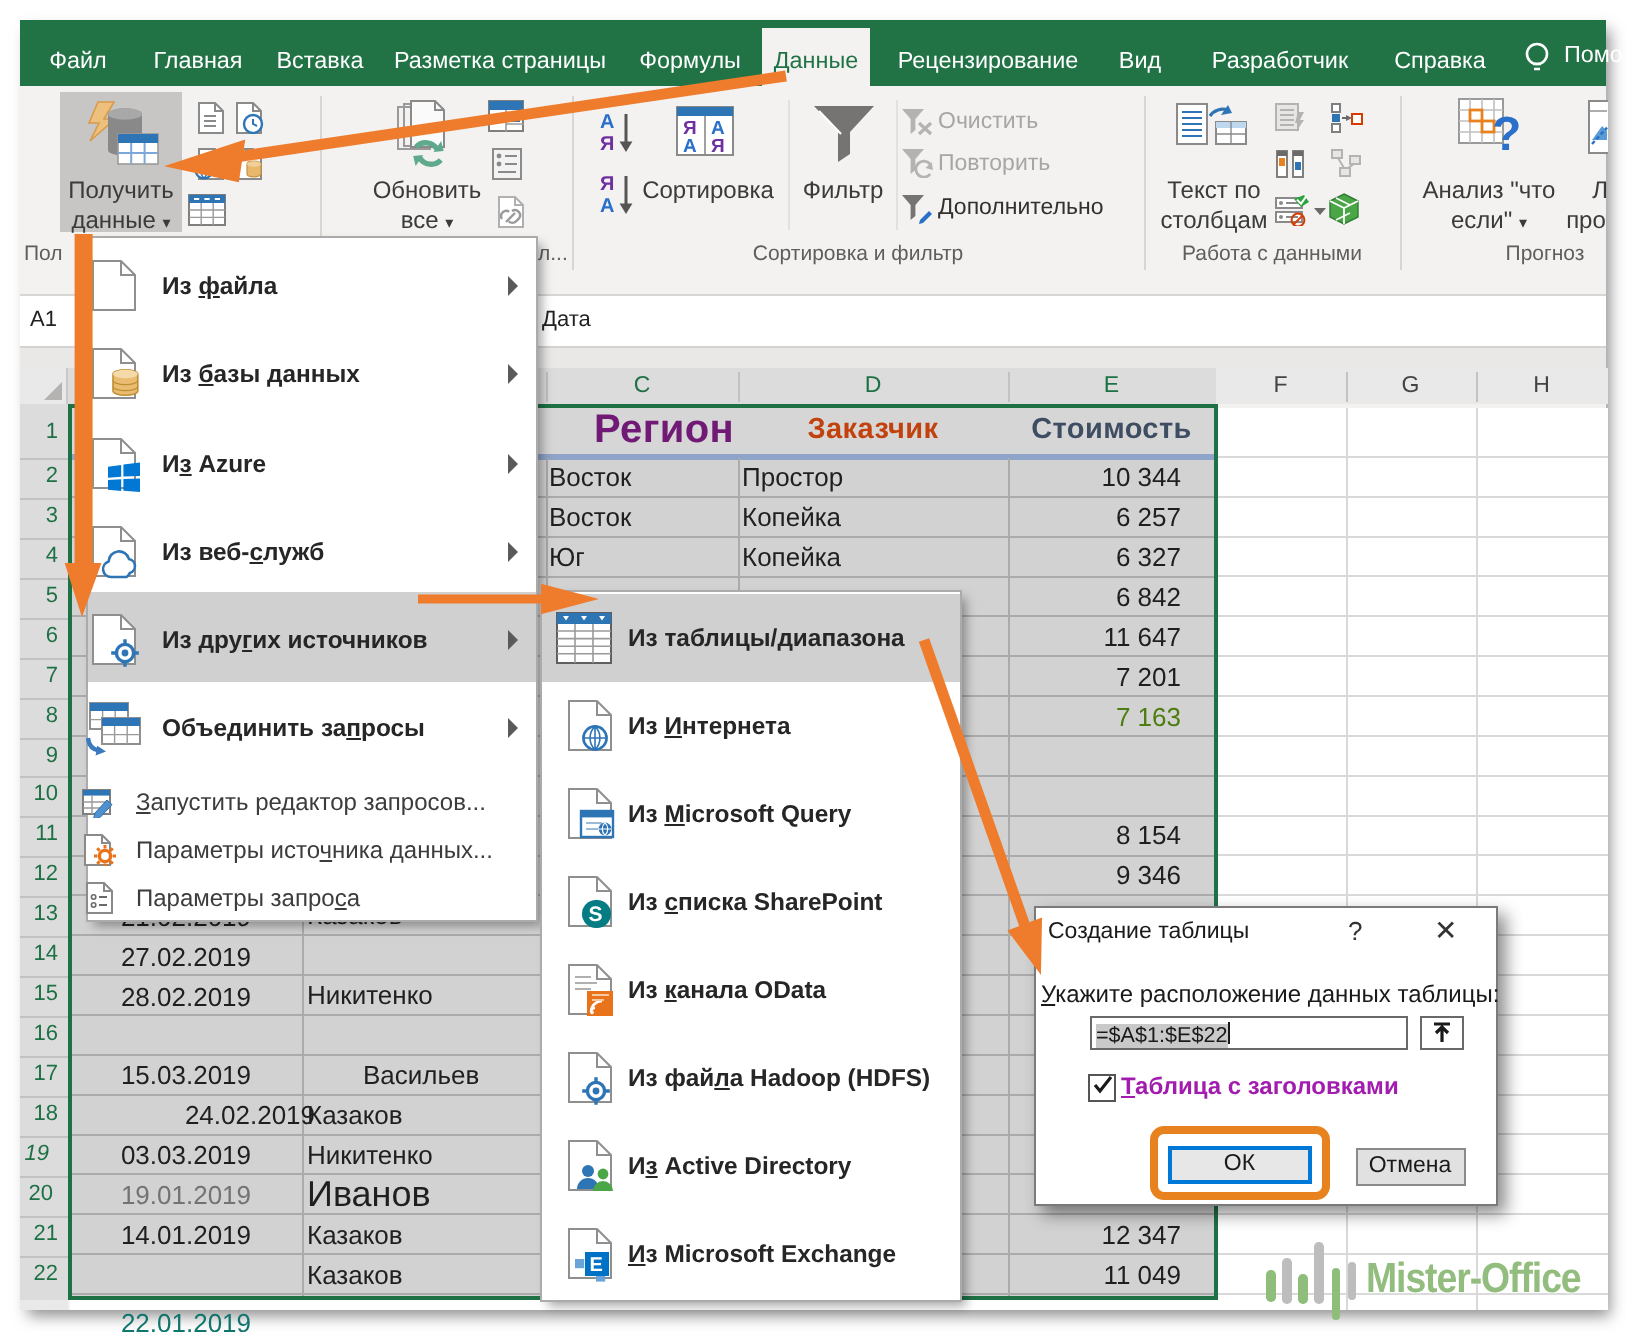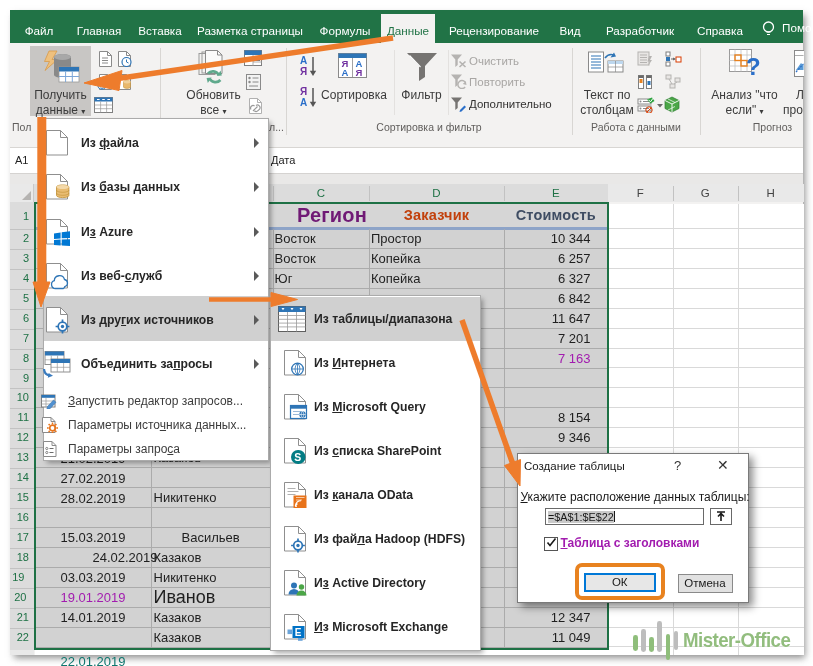--- a/index.html
+++ b/index.html
@@ -302,39 +302,39 @@
 <div class="a" style="left:10px;top:468.2px;width:23.5px;height:19.93px;font-size:11px;color:#1e7145;text-align:right;line-height:19.5px;"><span style="padding-right:4.5px;">14</span></div>
 <div class="a" style="left:10px;top:468.2px;width:23.5px;height:1px;background:#c2c2c2;"></div>
 <div class="a" style="left:10px;top:488.1px;width:23.5px;height:19.93px;font-size:11px;color:#1e7145;text-align:right;line-height:19.5px;"><span style="padding-right:4.5px;">15</span></div>
 <div class="a" style="left:10px;top:488.1px;width:23.5px;height:1px;background:#c2c2c2;"></div>
 <div class="a" style="left:10px;top:508.0px;width:23.5px;height:19.93px;font-size:11px;color:#1e7145;text-align:right;line-height:19.5px;"><span style="padding-right:4.5px;">16</span></div>
 <div class="a" style="left:10px;top:508.0px;width:23.5px;height:1px;background:#c2c2c2;"></div>
 <div class="a" style="left:10px;top:528.0px;width:23.5px;height:19.93px;font-size:11px;color:#1e7145;text-align:right;line-height:19.5px;"><span style="padding-right:4.5px;">17</span></div>
 <div class="a" style="left:10px;top:528.0px;width:23.5px;height:1px;background:#c2c2c2;"></div>
 <div class="a" style="left:10px;top:547.9px;width:23.5px;height:19.93px;font-size:11px;color:#1e7145;text-align:right;line-height:19.5px;"><span style="padding-right:4.5px;">18</span></div>
 <div class="a" style="left:10px;top:547.9px;width:23.5px;height:1px;background:#c2c2c2;"></div>
-<div class="a" style="left:10px;top:567.8px;width:23.5px;height:19.93px;font-size:11px;color:#1e7145;text-align:right;line-height:19.5px;"><span style="padding-right:9px;">19</span></div>
+<div class="a" style="left:10px;top:567.8px;width:23.5px;height:19.93px;font-size:11px;color:#1e7145;text-align:right;line-height:19.5px;"><span style="padding-right:9px;font-style:italic;">19</span></div>
 <div class="a" style="left:10px;top:567.8px;width:23.5px;height:1px;background:#c2c2c2;"></div>
 <div class="a" style="left:10px;top:587.7px;width:23.5px;height:19.93px;font-size:11px;color:#1e7145;text-align:right;line-height:19.5px;"><span style="padding-right:7px;">20</span></div>
 <div class="a" style="left:10px;top:587.7px;width:23.5px;height:1px;background:#c2c2c2;"></div>
 <div class="a" style="left:10px;top:607.7px;width:23.5px;height:19.93px;font-size:11px;color:#1e7145;text-align:right;line-height:19.5px;"><span style="padding-right:4.5px;">21</span></div>
 <div class="a" style="left:10px;top:607.7px;width:23.5px;height:1px;background:#c2c2c2;"></div>
 <div class="a" style="left:10px;top:627.6px;width:23.5px;height:19.93px;font-size:11px;color:#1e7145;text-align:right;line-height:19.5px;"><span style="padding-right:4.5px;">22</span></div>
 <div class="a" style="left:10px;top:627.6px;width:23.5px;height:1px;background:#c2c2c2;"></div>
 <div class="a" style="left:10px;top:649.5px;width:23.5px;height:5.5px;background:#e9e9e9;"></div>
 <div class="a ctr" style="left:284px;top:204px;width:96px;height:22px;font-size:20px;font-weight:bold;color:#701a75;letter-spacing:0.2px;">Регион</div>
 <div class="a ctr" style="left:369px;top:204px;width:135px;height:22px;font-size:14.5px;font-weight:bold;color:#c2410c;letter-spacing:0.2px;">Заказчик</div>
 <div class="a ctr" style="left:504px;top:204px;width:103.5px;height:22px;font-size:14.5px;font-weight:bold;color:#3f4d63;letter-spacing:0.2px;">Стоимость</div>
 <div class="a ctr" style="left:35px;top:448.2px;width:116px;height:19.93px;font-size:13px;color:#1f1f1f;">21.02.2019</div>
 <div class="a ctr" style="left:35px;top:468.2px;width:116px;height:19.93px;font-size:13px;color:#1f1f1f;">27.02.2019</div>
 <div class="a ctr" style="left:35px;top:488.1px;width:116px;height:19.93px;font-size:13px;color:#1f1f1f;">28.02.2019</div>
 <div class="a ctr" style="left:35px;top:528.0px;width:116px;height:19.93px;font-size:13px;color:#1f1f1f;">15.03.2019</div>
 <div class="a ctr" style="left:35px;top:547.9px;width:116px;height:19.93px;font-size:13px;color:#1f1f1f;padding-left:32px;">24.02.2019</div>
 <div class="a ctr" style="left:35px;top:567.8px;width:116px;height:19.93px;font-size:13px;color:#1f1f1f;">03.03.2019</div>
-<div class="a ctr" style="left:35px;top:587.7px;width:116px;height:19.93px;font-size:13px;color:#a21caf;">19.01.2019</div>
+<div class="a ctr" style="left:35px;top:587.7px;width:116px;height:19.93px;font-size:13px;color:#737373;">19.01.2019</div>
 <div class="a ctr" style="left:35px;top:607.7px;width:116px;height:19.93px;font-size:13px;color:#1f1f1f;">14.01.2019</div>
 <div class="a ctr" style="left:35px;top:627.6px;width:116px;height:19.93px;font-size:13px;color:#0f766e;margin-top:24px;">22.01.2019</div>
 <div class="a" style="left:153.5px;top:448.2px;height:19.93px;font-size:13px;color:#1f1f1f;line-height:19.93px;">Казаков</div>
 <div class="a" style="left:153.5px;top:488.1px;height:19.93px;font-size:13px;color:#1f1f1f;line-height:19.93px;">Никитенко</div>
 <div class="a" style="left:153.5px;top:528.0px;height:19.93px;font-size:13px;color:#1f1f1f;line-height:19.93px;margin-left:28px;">Васильев</div>
 <div class="a" style="left:153.5px;top:547.9px;height:19.93px;font-size:13px;color:#1f1f1f;line-height:19.93px;">Казаков</div>
 <div class="a" style="left:153.5px;top:567.8px;height:19.93px;font-size:13px;color:#1f1f1f;line-height:19.93px;">Никитенко</div>
 <div class="a" style="left:153.5px;top:587.7px;height:19.93px;font-size:18px;color:#1f1f1f;line-height:19.93px;">Иванов</div>
 <div class="a" style="left:153.5px;top:607.7px;height:19.93px;font-size:13px;color:#1f1f1f;line-height:19.93px;">Казаков</div>
 <div class="a" style="left:153.5px;top:627.6px;height:19.93px;font-size:13px;color:#1f1f1f;line-height:19.93px;">Казаков</div>
@@ -343,21 +343,21 @@
 <div class="a" style="left:274.5px;top:268.9px;height:19.93px;font-size:13px;color:#1f1f1f;line-height:19.93px;">Юг</div>
 <div class="a" style="left:371px;top:229.0px;height:19.93px;font-size:13px;color:#1f1f1f;line-height:19.93px;">Простор</div>
 <div class="a" style="left:371px;top:248.9px;height:19.93px;font-size:13px;color:#1f1f1f;line-height:19.93px;">Копейка</div>
 <div class="a" style="left:371px;top:268.9px;height:19.93px;font-size:13px;color:#1f1f1f;line-height:19.93px;">Копейка</div>
 <div class="a" style="left:490px;top:229.0px;width:100.5px;height:19.93px;font-size:13px;color:#1f1f1f;text-align:right;line-height:19.93px;">10 344</div>
 <div class="a" style="left:490px;top:248.9px;width:100.5px;height:19.93px;font-size:13px;color:#1f1f1f;text-align:right;line-height:19.93px;">6 257</div>
 <div class="a" style="left:490px;top:268.9px;width:100.5px;height:19.93px;font-size:13px;color:#1f1f1f;text-align:right;line-height:19.93px;">6 327</div>
 <div class="a" style="left:490px;top:288.8px;width:100.5px;height:19.93px;font-size:13px;color:#1f1f1f;text-align:right;line-height:19.93px;">6 842</div>
 <div class="a" style="left:490px;top:308.7px;width:100.5px;height:19.93px;font-size:13px;color:#1f1f1f;text-align:right;line-height:19.93px;">11 647</div>
 <div class="a" style="left:490px;top:328.6px;width:100.5px;height:19.93px;font-size:13px;color:#1f1f1f;text-align:right;line-height:19.93px;">7 201</div>
-<div class="a" style="left:490px;top:348.6px;width:100.5px;height:19.93px;font-size:13px;color:#a21caf;text-align:right;line-height:19.93px;">7 163</div>
+<div class="a" style="left:490px;top:348.6px;width:100.5px;height:19.93px;font-size:13px;color:#4d7c0f;text-align:right;line-height:19.93px;">7 163</div>
 <div class="a" style="left:490px;top:408.4px;width:100.5px;height:19.93px;font-size:13px;color:#1f1f1f;text-align:right;line-height:19.93px;">8 154</div>
 <div class="a" style="left:490px;top:428.3px;width:100.5px;height:19.93px;font-size:13px;color:#1f1f1f;text-align:right;line-height:19.93px;">9 346</div>
 <div class="a" style="left:490px;top:607.7px;width:100.5px;height:19.93px;font-size:13px;color:#1f1f1f;text-align:right;line-height:19.93px;">12 347</div>
 <div class="a" style="left:490px;top:627.6px;width:100.5px;height:19.93px;font-size:13px;color:#1f1f1f;text-align:right;line-height:19.93px;">11 049</div>
 <div class="a" style="left:633px;top:634.7px;width:4.8px;height:16.1px;background:#8fbe7b;border-radius:2.4px;"></div>
 <div class="a" style="left:641.2px;top:628.9px;width:4.8px;height:23.1px;background:#bdbdbd;border-radius:2.4px;"></div>
 <div class="a" style="left:649.3px;top:637px;width:4.8px;height:15.0px;background:#8fbe7b;border-radius:2.4px;"></div>
 <div class="a" style="left:657.4px;top:620.8px;width:4.8px;height:31.2px;background:#bdbdbd;border-radius:2.4px;"></div>
 <div class="a" style="left:665.5px;top:633.5px;width:4.8px;height:26.6px;background:#8fbe7b;border-radius:2.4px;"></div>
 <div class="a" style="left:673.6px;top:631.2px;width:4.8px;height:18.5px;background:#bdbdbd;border-radius:2.4px;"></div>

